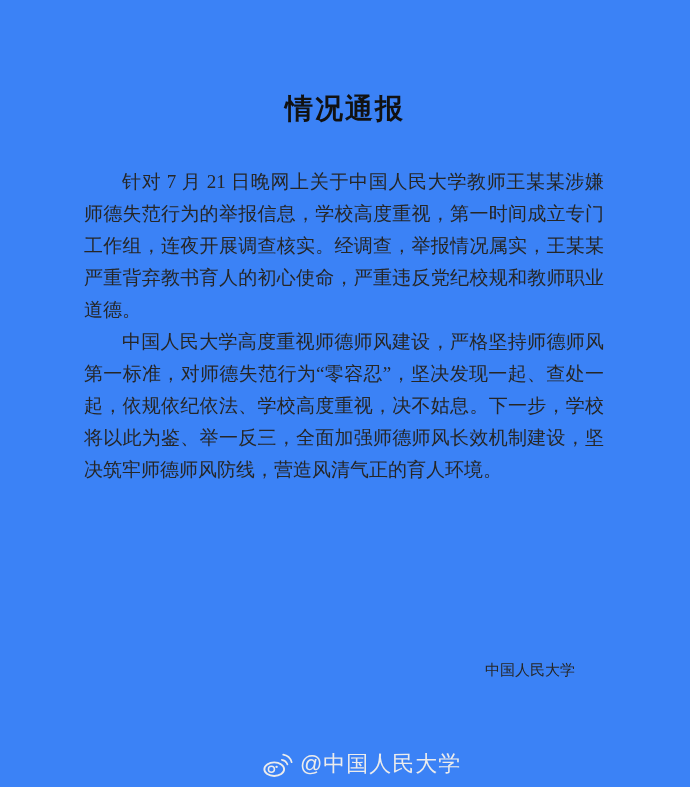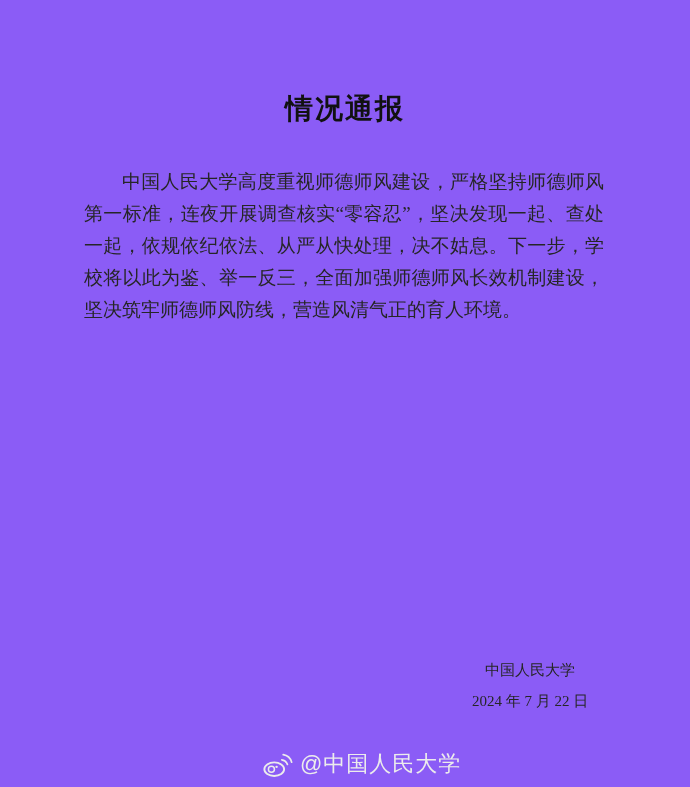--- a/index.html
+++ b/index.html
@@ -4,21 +4,21 @@
 <style>
   html, body {
     margin: 0;
     padding: 0;
     background: #ffffff;
   }
   .page {
     position: relative;
     width: 690px;
     height: 787px;
-    background: #8b5cf6;
+    background: #3b82f6;
     overflow: hidden;
     font-family: "Liberation Serif", "DejaVu Serif", serif;
     color: #262626;
   }
   .doc-title {
     position: absolute;
     top: 90px;
     left: 0;
     width: 100%;
     margin: 0;
@@ -71,26 +71,26 @@
   }
 </style>
 </head>
 <body>
 
 <div class="page">
 
   <h1 class="doc-title">情况通报</h1>
 
   <div class="doc-body">
-    <p>中国人民大学高度重视师德师风建设，严格坚持师德师风第一标准，连夜开展调查核实“零容忍”，坚决发现一起、查处一起，依规依纪依法、从严从快处理，决不姑息。下一步，学校将以此为鉴、举一反三，全面加强师德师风长效机制建设，坚决筑牢师德师风防线，营造风清气正的育人环境。</p>
+    <p>针对 7 月 21 日晚网上关于中国人民大学教师王某某涉嫌师德失范行为的举报信息，学校高度重视，第一时间成立专门工作组，连夜开展调查核实。经调查，举报情况属实，王某某严重背弃教书育人的初心使命，严重违反党纪校规和教师职业道德。</p>
+    <p>中国人民大学高度重视师德师风建设，严格坚持师德师风第一标准，对师德失范行为“零容忍”，坚决发现一起、查处一起，依规依纪依法、学校高度重视，决不姑息。下一步，学校将以此为鉴、举一反三，全面加强师德师风长效机制建设，坚决筑牢师德师风防线，营造风清气正的育人环境。</p>
   </div>
 
   <div class="signature">
     <div>中国人民大学</div>
-    <div>2024 年 7 月 22 日</div>
   </div>
 
   <div class="watermark">
     <span>
       <svg viewBox="0 0 34 28" width="32" height="27" aria-hidden="true">
         <ellipse cx="13" cy="19" rx="10.5" ry="7.2" fill="none" stroke="#ececec" stroke-width="2"></ellipse>
         <circle cx="10" cy="19" r="3.2" fill="none" stroke="#ececec" stroke-width="1.6"></circle>
         <circle cx="15.5" cy="16.5" r="1.3" fill="#ececec"></circle>
         <path d="M21 9 q4.5 0.5 6 5" fill="none" stroke="#ececec" stroke-width="1.8" stroke-linecap="round"></path>
         <path d="M22.5 3.5 q7 1 9 8" fill="none" stroke="#ececec" stroke-width="1.8" stroke-linecap="round"></path>

